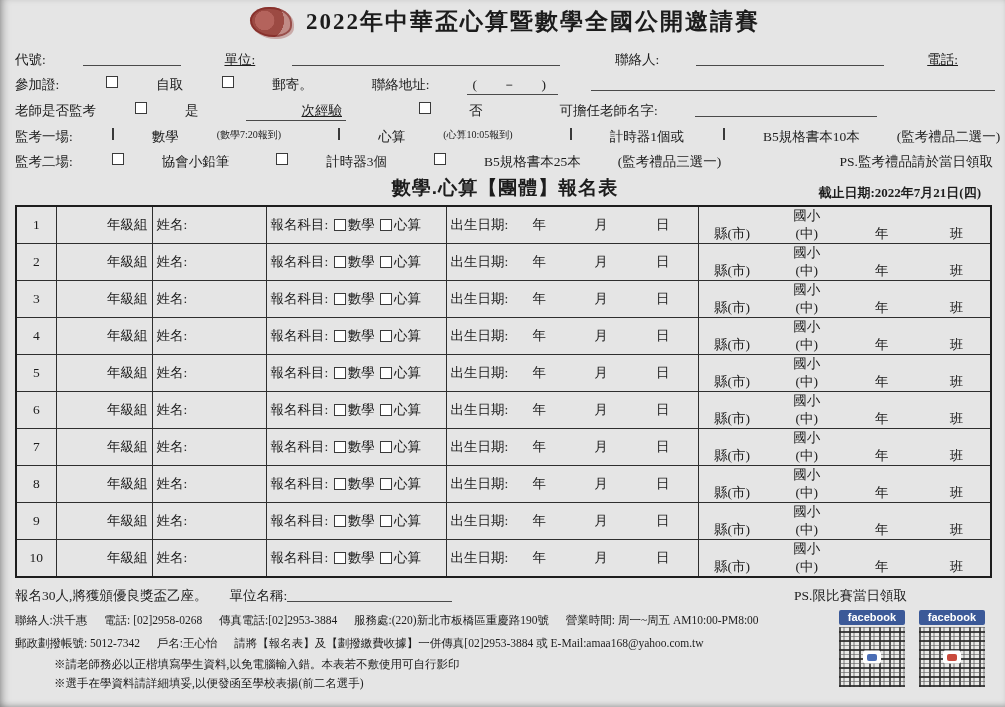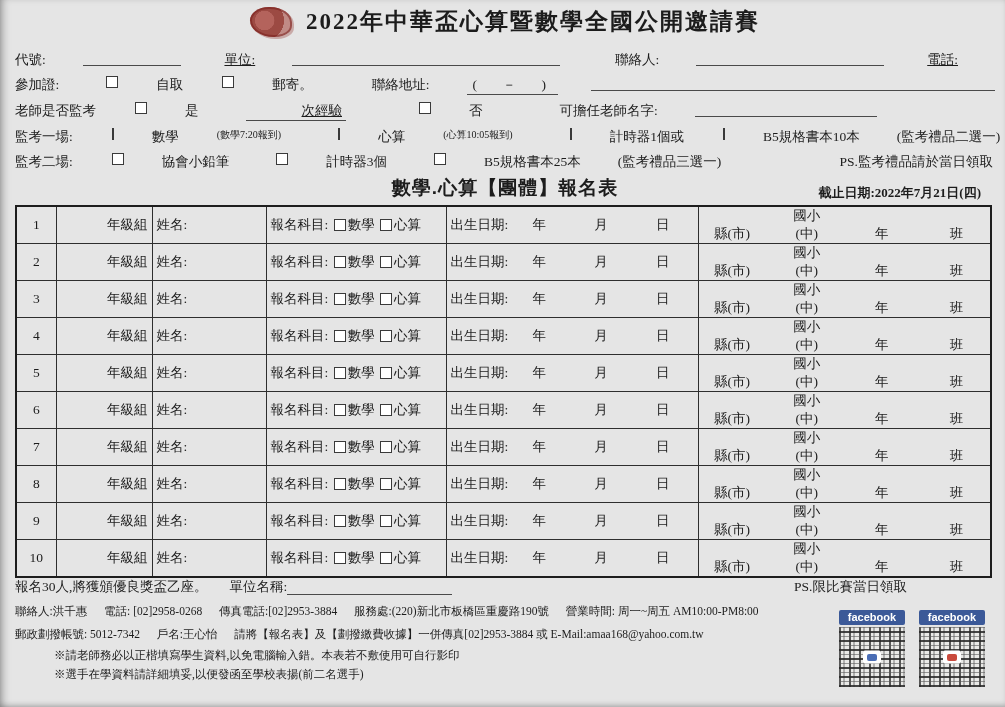--- a/index.html
+++ b/index.html
@@ -47,21 +47,21 @@
   table.roster td { border:1.2px solid #2e2e2e; height:35.3px; font-size:13.5px; padding:0 4px; overflow:hidden; }
   td.c-num  { text-align:center; }
   td.c-grade{ text-align:right; padding-right:10px; }
   td.c-name { padding-left:6px; }
   td.c-subj { padding-left:5px; white-space:nowrap; }
   td.c-subj .cb { margin:0 2px 1px 2px; }
   .cell-flex { display:flex; align-items:flex-end; }
   .cell-flex .seg { flex:1; text-align:center; }
   td.c-school .cell-flex { padding:0 6px;gap:28px; }
   
-  .award-line { display:flex; align-items:center; font-size:13.5px; margin-top:0; white-space:nowrap; }
+  .award-line { display:flex; align-items:flex-start; font-size:13.5px; margin-top:9px; white-space:nowrap; }
   .award-ps { margin-left:auto; margin-right:88px; }
   .foot { font-size:11.5px; white-space:nowrap; margin-top:8px; }
   .foot span { margin-right:14px; }
   .notes { font-size:11.5px; margin-top:6px;margin-left:39px; }
   .note-line { margin-top:4px; }
   
   .qr-area { position:absolute; right:20px; top:610px; display:flex; gap:14px; }
   .qr-box { width:66px; }
   .fb-badge {
     background:#3b5998; color:#fff; text-align:center; border-radius:2px;

